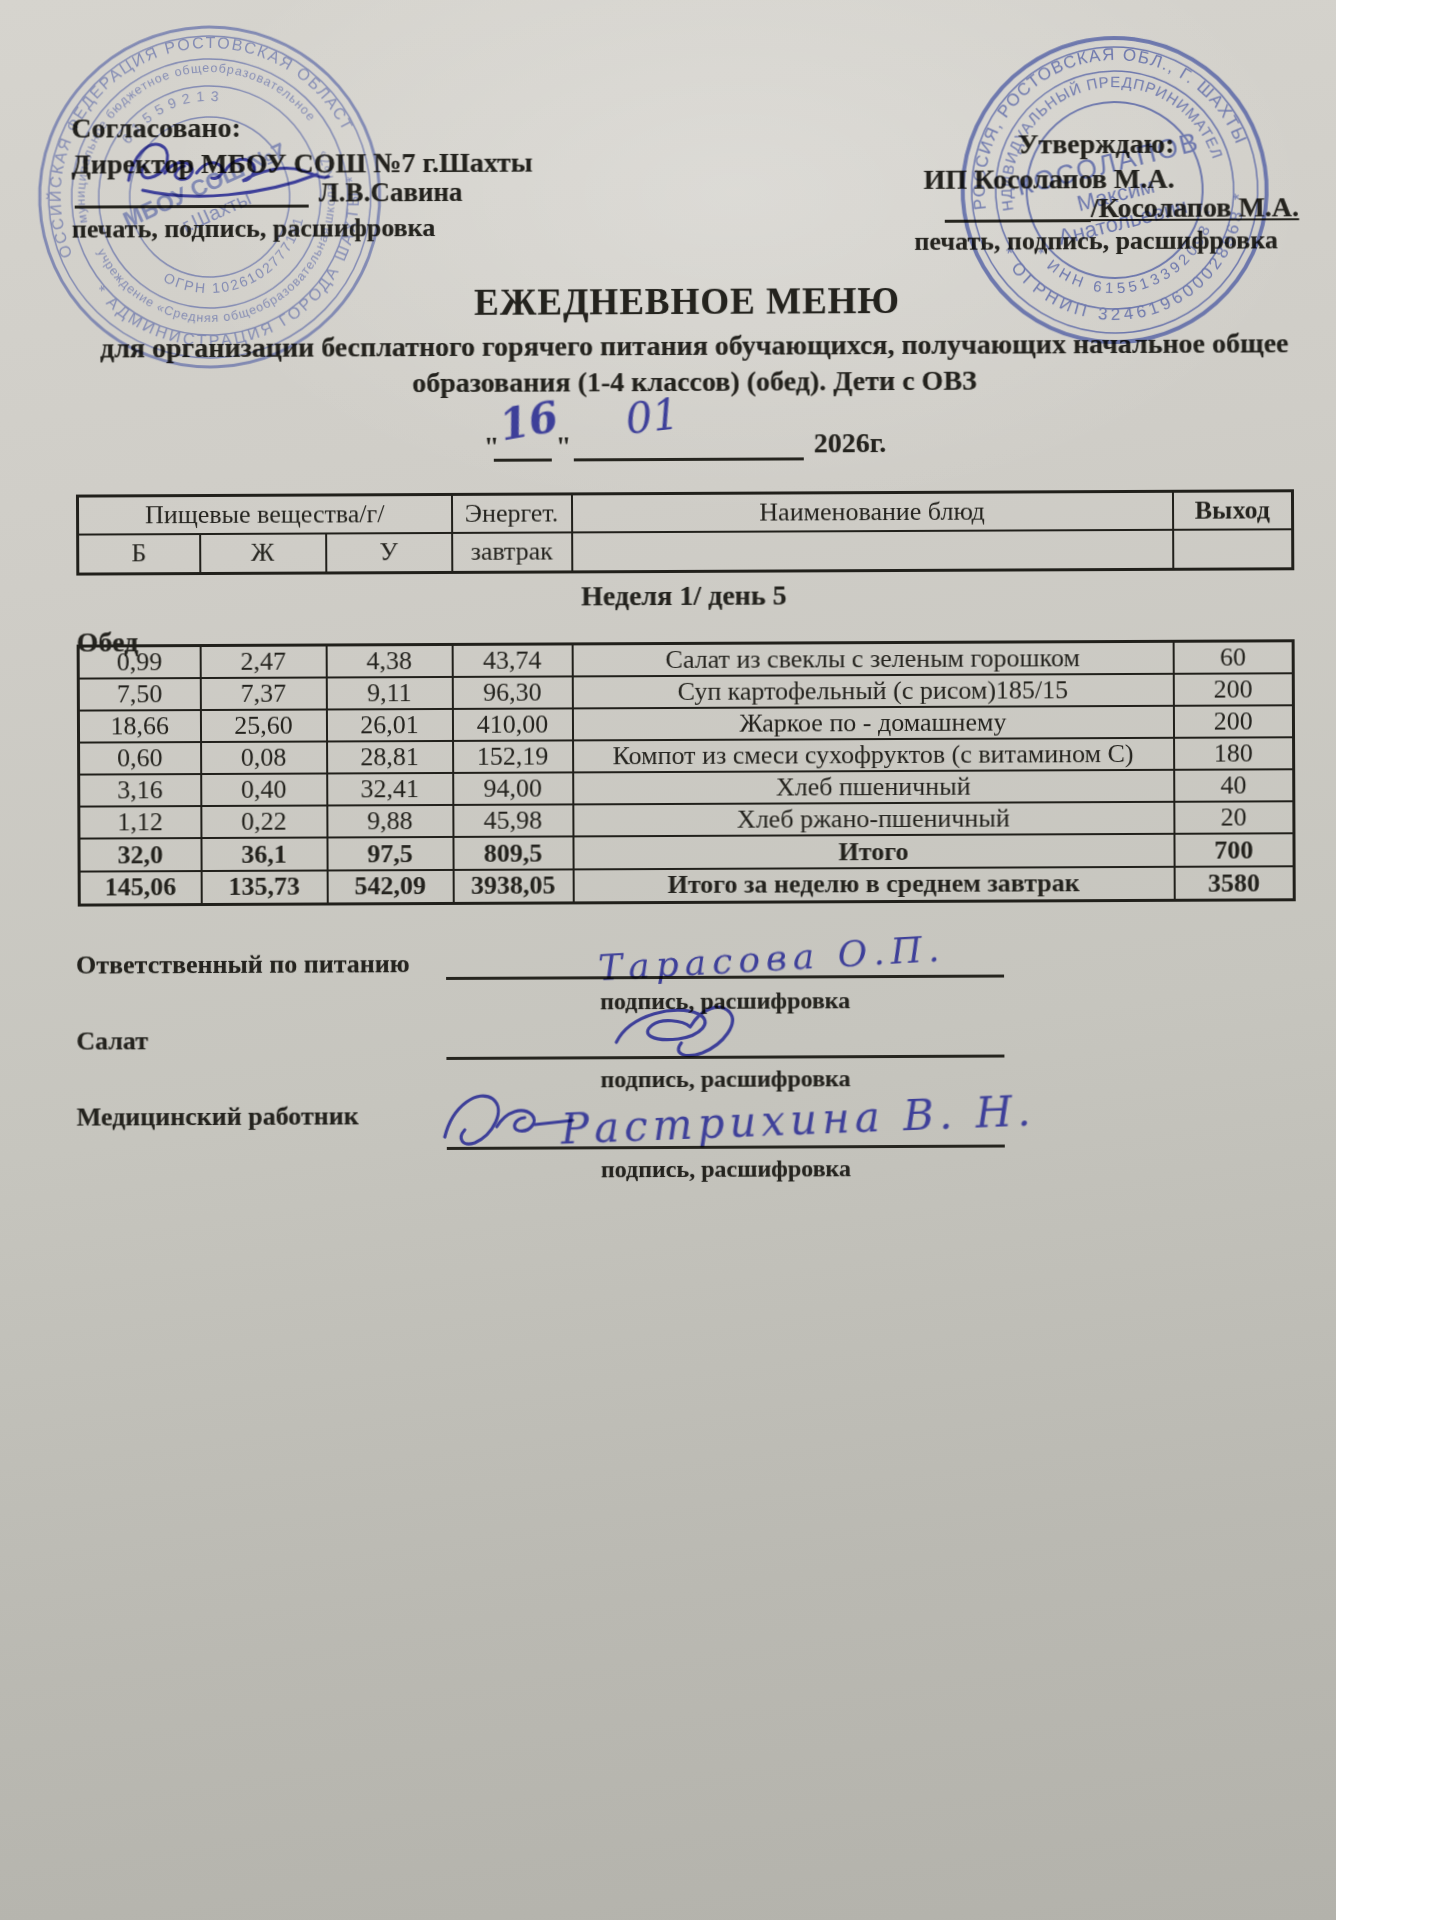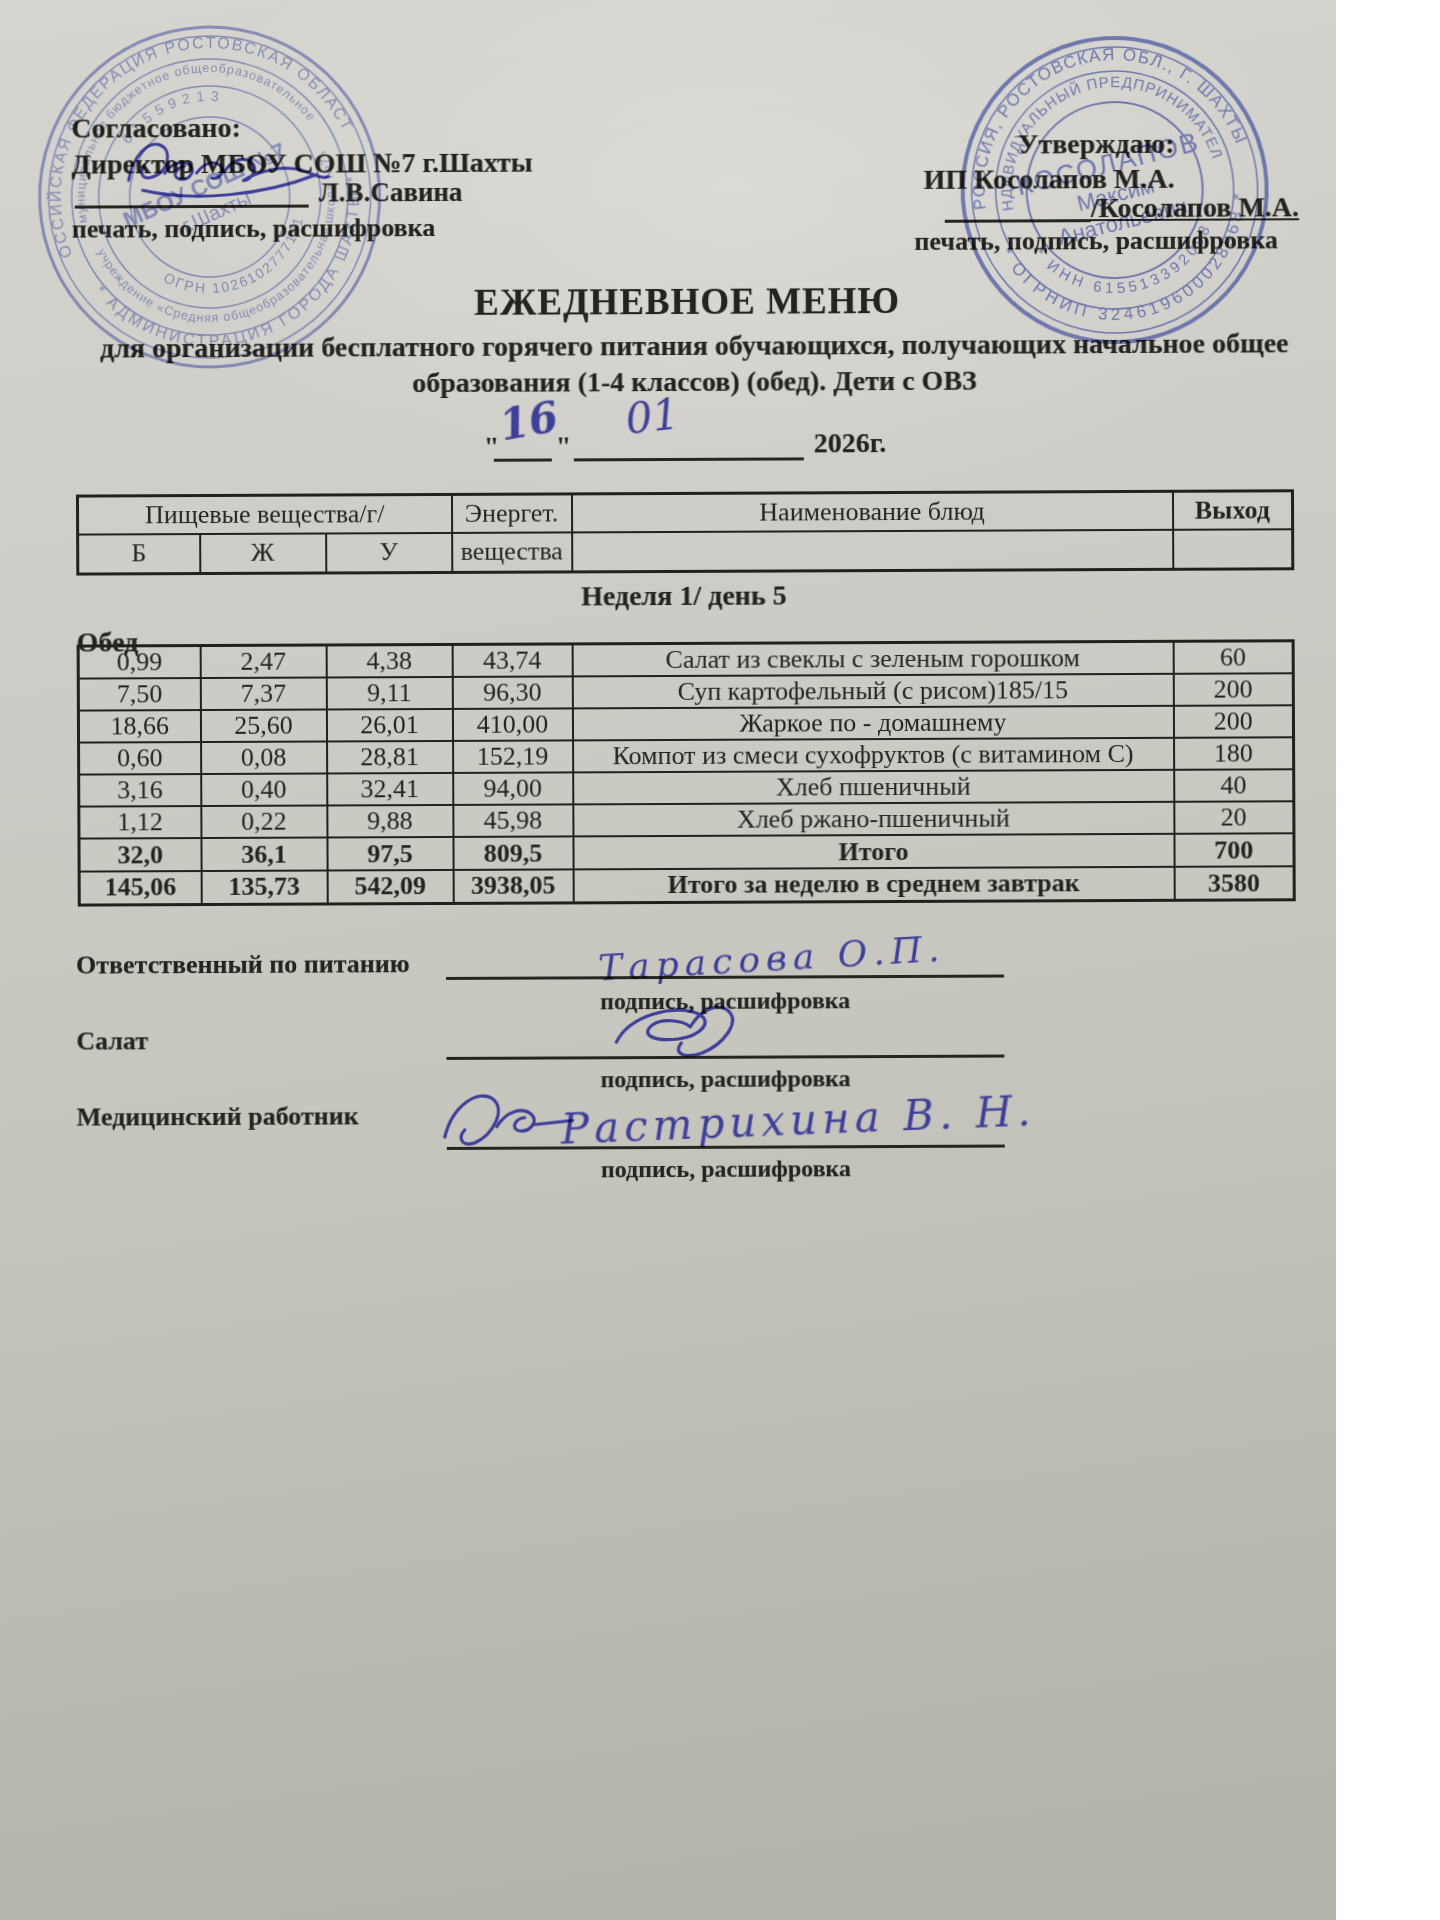--- a/index.html
+++ b/index.html
@@ -76,21 +76,21 @@
           <tr style="height:38px;">
       <td colspan="3" class="dish">Пищевые вещества/г/</td>
       <td>Энергет.</td>
       <td>Наименование блюд</td>
       <td class="b">Выход</td>
     </tr>
     <tr style="height:40px;">
       <td>Б</td>
       <td>Ж</td>
       <td>У</td>
-      <td>вещества</td>
+      <td>завтрак</td>
       <td></td>
       <td></td>
     </tr>
   </tbody>
       </table>
 
   <div class="abs b center soft" style="left:78px;top:580px;width:1215px;font-size:28px;">Неделя 1/ день 5</div>
   <div class="abs b soft" style="left:78px;top:608px;font-size:28px;margin-top:16px;">Обед</div>
 
   <table class="tbl" style="left:78px;top:642px;width:1215px;">

